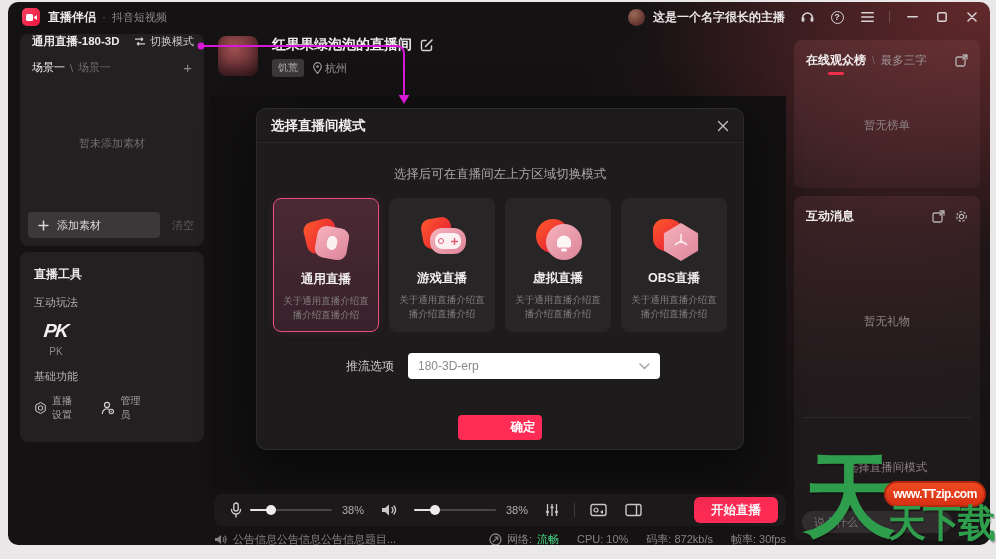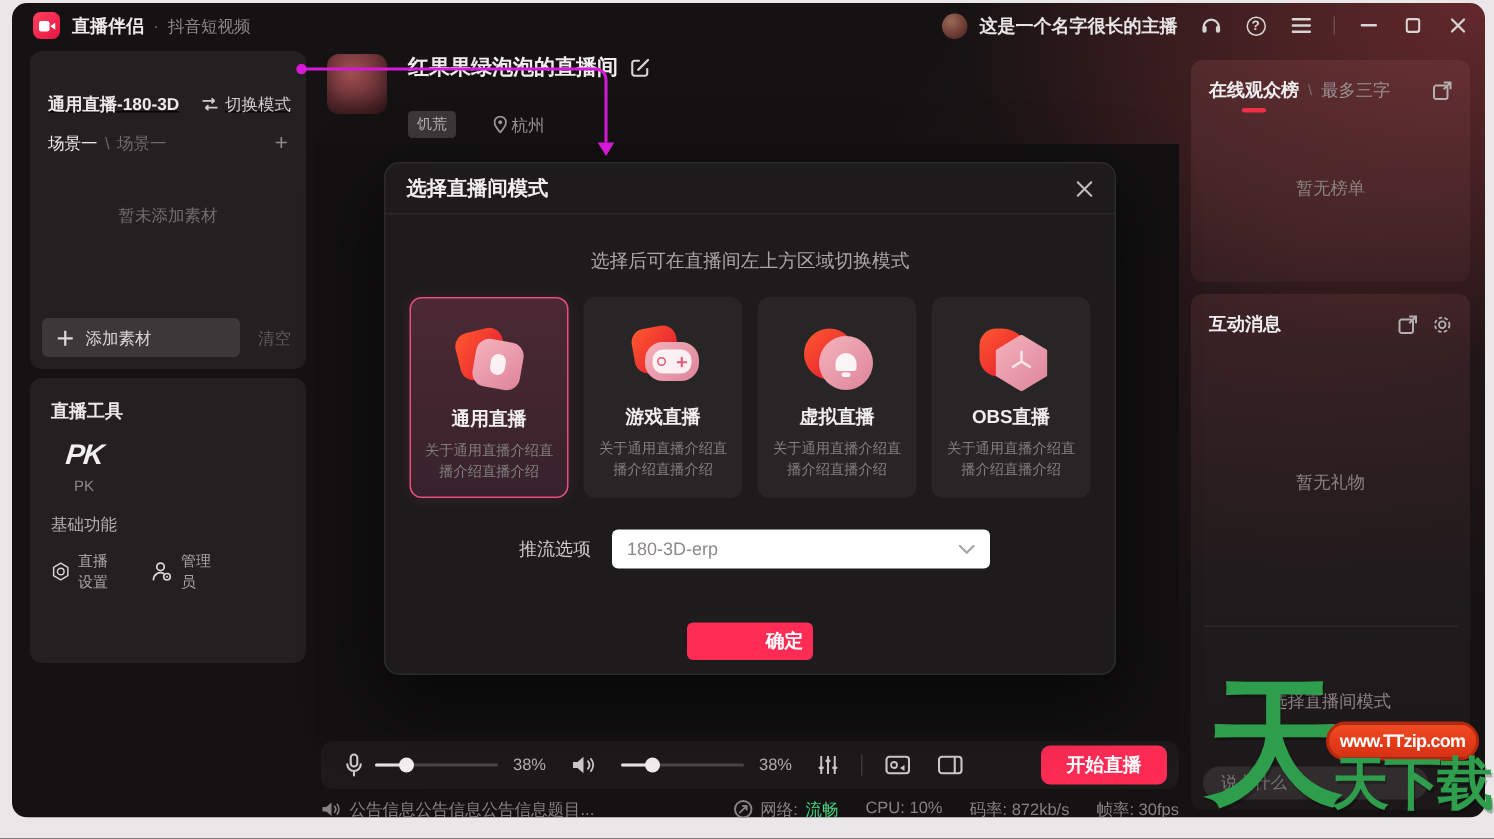--- a/index.html
+++ b/index.html
@@ -27,21 +27,21 @@
   .tb-ic { width:16px; height:16px; display:flex; align-items:center; justify-content:center; }
   .tb-divider { width:1px; height:12px; background:rgba(255,255,255,.18); }
   .q-circle { width:13px; height:13px; border:1.3px solid #d8d4d5; border-radius:50%; color:#d8d4d5; font-size:9px; font-weight:bold; display:flex; align-items:center; justify-content:center; }
 
   
   .t-white { color:#ece9ea; } .t-sub { color:#8d888a; } .t-dim { color:#6e696b; }
   svg { display:block; }
 
   
   .panel-scene { position:absolute; left:12px; top:32px; width:184px; height:212px; background:#232021; border-radius:8px; }
-  .scene-head { display:flex; align-items:center; padding:28px 10px 0 12px;text-decoration:underline; }
+  .scene-head { display:flex; align-items:center; padding:0 10px 0 12px; }
   .scene-title { color:#ece9ea; font-size:11.5px; font-weight:bold; }
   .switch-btn { margin-left:auto; display:flex; align-items:center; gap:4px; color:#cfcbcc; font-size:11px; }
   .scene-tabs { display:flex; align-items:center; padding:10px 12px 0 12px; font-size:11px; gap:5px; }
   .scene-empty { position:absolute; left:0; right:0; top:102px; text-align:center; font-size:11px; color:#716c6e; }
   .add-btn { position:absolute; left:8px; bottom:8px; width:132px; height:26px; background:#3b3839; border-radius:4px; display:flex; align-items:center; padding:13px 10px; gap:8px; color:#dbd8d9; font-size:11px; }
   .clear-btn { position:absolute; right:10px; bottom:13px; font-size:11px; color:#5c5758; }
 
   .panel-tools { position:absolute; left:12px; top:250px; width:184px; height:190px; background:#232021; border-radius:8px; padding:14px 14px; }
   .tools-title { color:#ece9ea; font-size:12px; font-weight:bold; }
   .tools-section { color:#b5b1b2; font-size:11px; margin-top:12px; }
@@ -50,21 +50,21 @@
   .pk-label { color:#8d888a; font-size:10px; margin-top:4px; }
   .basic-row { display:flex; gap:22px; margin-top:10px; }
   .basic-item { width:44px; display:flex; flex-direction:row; align-items:center; gap:5px; color:#a8a4a5; font-size:10px; }
 
   
   .room-head { position:absolute; left:210px; top:34px; display:flex; }
   .room-avatar { width:40px; height:40px; border-radius:8px; background:radial-gradient(circle at 40% 30%, #a05050, #6d3338 55%, #401f24); box-shadow:inset 0 -8px 12px rgba(0,0,0,.35); }
   .room-info { margin-left:14px; }
   .room-title-row { display:flex; align-items:center; gap:8px; }
   .room-title { color:#f0edee; font-size:14px; font-weight:bold; }
-  .room-meta { display:flex; align-items:center; gap:25px; margin-top:20px; }
+  .room-meta { display:flex; align-items:center; gap:9px; margin-top:5px; }
   .room-tag { background:#3b3839; color:#b5b1b2; font-size:10px; padding:2px 6px; border-radius:3px; }
   .room-loc { display:flex; align-items:center; gap:3px; color:#9d989a; font-size:11px; }
 
   .stage { position:absolute; left:202px; top:94px; width:576px; height:394px; background:#121011; }
 
   .control-bar { position:absolute; left:206px; top:492px; width:572px; height:32px; background:#1d1a1b; border-radius:8px; display:flex; align-items:center; padding:0 8px 0 16px; }
   .slider { width:82px; height:2.5px; background:#4b4748; border-radius:2px; position:relative; margin:0 10px 0 8px; }
   .slider .fill { position:absolute; left:0; top:0; bottom:0; width:25%; background:#e8e5e6; border-radius:2px; }
   .slider .knob { position:absolute; left:25%; top:50%; width:10px; height:10px; border-radius:50%; background:#f2f0f0; transform:translate(-50%,-50%); }
   .vol-val { color:#b5b1b2; font-size:11px; width:30px; }
@@ -208,20 +208,21 @@
       <svg width="11" height="11" viewBox="0 0 11 11">
           <path d="M5.5 .5 V10.5 M.5 5.5 H10.5" stroke="#dbd8d9" stroke-width="1.5"></path>
         </svg>
       <span>添加素材</span>
     </div>
     <span class="clear-btn">清空</span>
   </div>
 
   <div class="panel-tools">
     <div class="tools-title">直播工具</div>
+    <div class="tools-section">互动玩法</div>
     <div class="pk-block">
       <div class="pk-glyph">PK</div>
       <div class="pk-label">PK</div>
     </div>
     <div class="tools-section">基础功能</div>
     <div class="basic-row">
       <div class="basic-item">
         <svg width="20" height="20" viewBox="0 0 20 20">
           <polygon points="10,1.5 17.3,5.7 17.3,14.3 10,18.5 2.7,14.3 2.7,5.7" fill="none" stroke="#d8d4d5" stroke-width="1.5" stroke-linejoin="round"></polygon>
           <circle cx="10" cy="10" r="3.4" fill="none" stroke="#d8d4d5" stroke-width="1.5"></circle>

